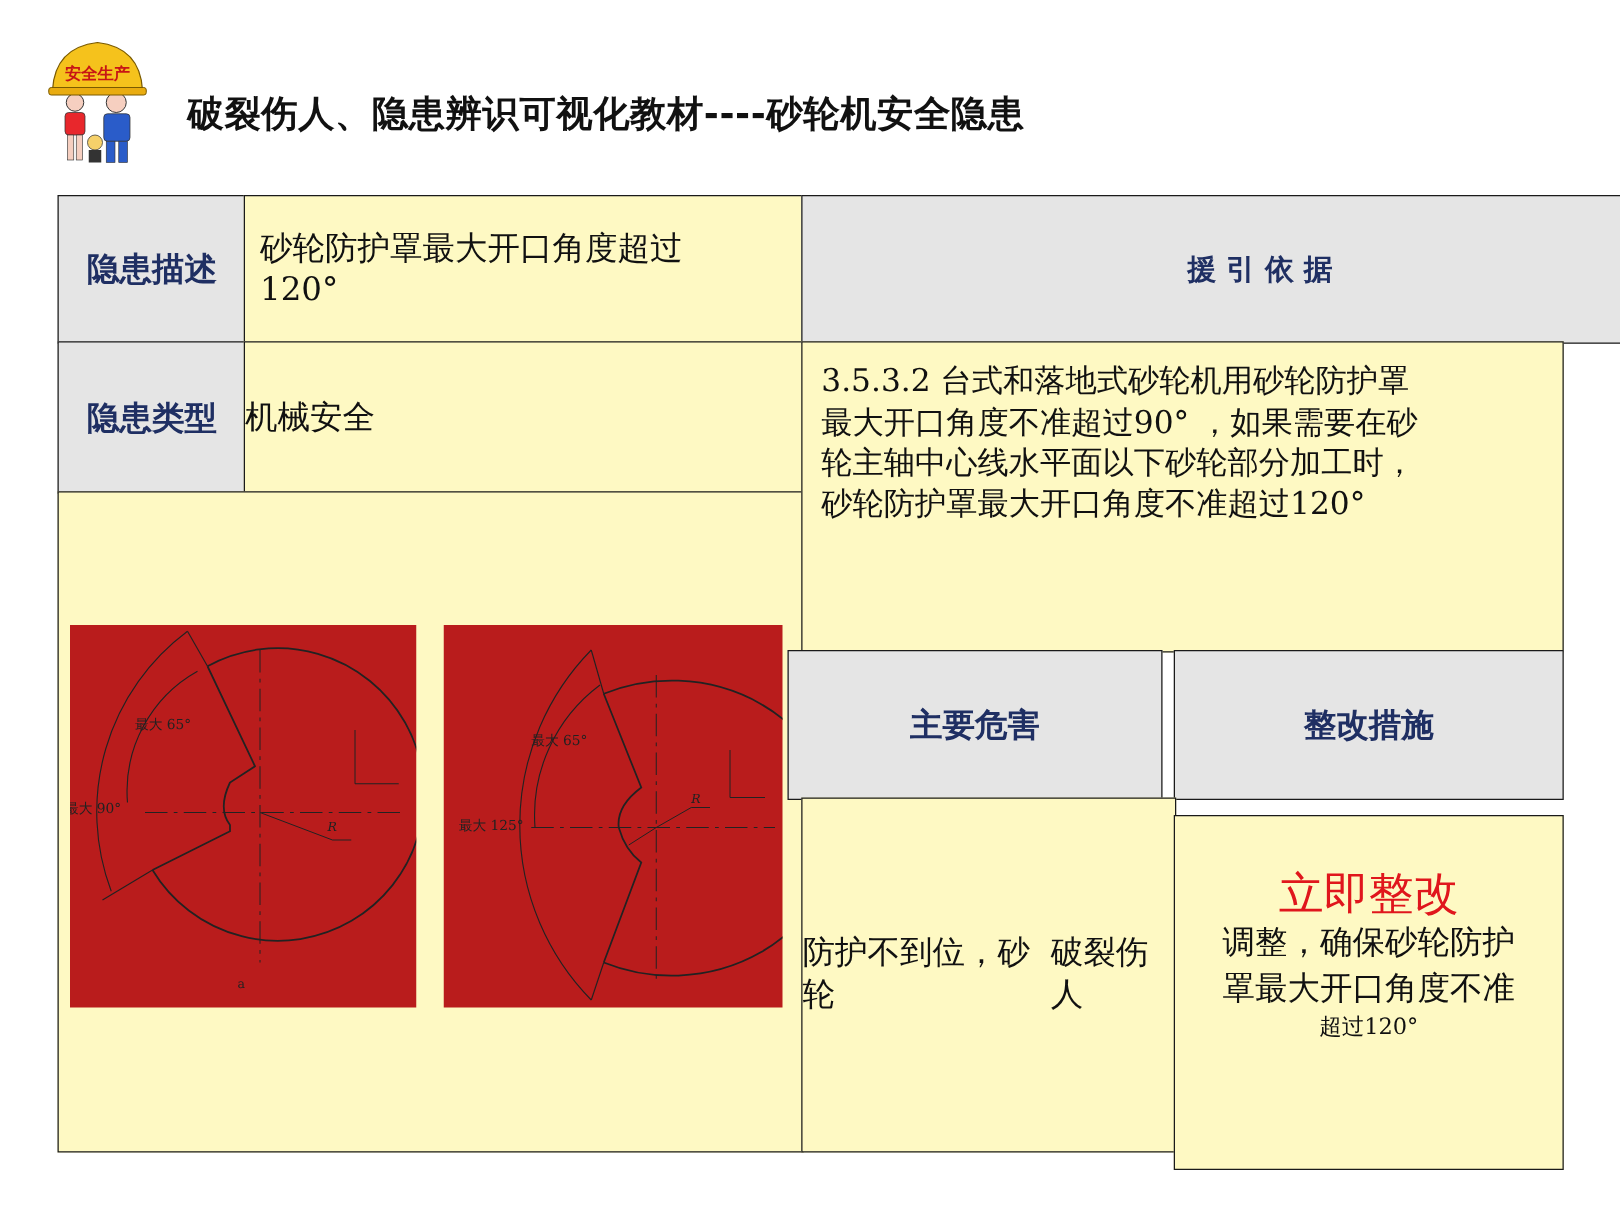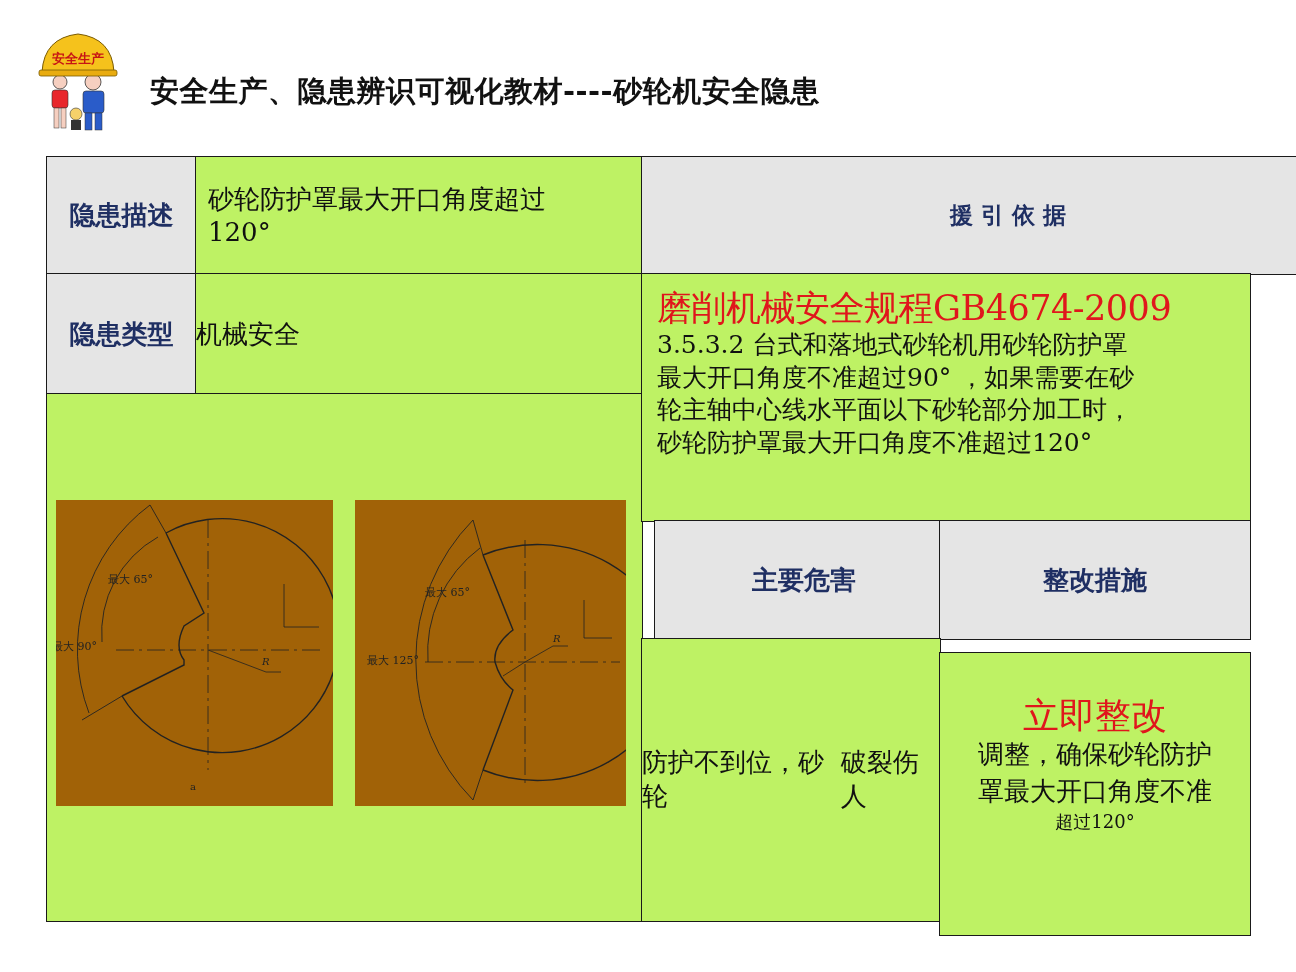--- a/index.html
+++ b/index.html
@@ -8,30 +8,30 @@
 
   .logo { position: absolute; left: 38px; top: 30px; width: 80px; height: 106px; }
   .title {
     position: absolute; left: 150px; top: 72px;
     font-family: "DejaVu Sans", "Liberation Sans", sans-serif;
     font-weight: bold; font-size: 29px; color: #111; letter-spacing: 0.5px;
   }
 
   .cell { position: absolute; border: 1.5px solid #1a1a1a; }
   .tan { background: #e5e5e5; }
-  .blue { background: #bef264; }
+  .blue { background: #fef9c3; }
 
   .label {
     display: flex; align-items: center; justify-content: center;
     font-family: "DejaVu Sans", "Liberation Sans", sans-serif;
     font-weight: bold; color: #1f2f63; font-size: 26px;
   }
   .val { font-size: 26px; color: #111; line-height: 1.25; }
 
-  .diagram { position: absolute; background: #a16207; }
+  .diagram { position: absolute; background: #b91c1c; }
 
   .red { color: #e0161c; }
 </style>
 </head>
 <body>
 
 <div class="logo">
   <svg width="80" height="106" viewBox="0 0 80 106">
 
     <circle cx="22" cy="52" r="7" fill="#f6cfc0" stroke="#333" stroke-width="0.8"></circle>
@@ -43,21 +43,21 @@
     <rect x="47" y="83" width="7" height="17" fill="#2a5cc9" stroke="#333" stroke-width="0.5"></rect>
     <rect x="57" y="83" width="7" height="17" fill="#2a5cc9" stroke="#333" stroke-width="0.5"></rect>
     <circle cx="38" cy="84" r="6" fill="#f6d16a" stroke="#333" stroke-width="0.6"></circle>
     <rect x="33" y="90" width="10" height="10" fill="#333"></rect>
 
     <path d="M4 42 Q6 8 40 4 Q74 8 76 42 Z" fill="#f5c21c" stroke="#7a5a00" stroke-width="1"></path>
     <rect x="1" y="40" width="78" height="6" rx="2" fill="#e9ac10" stroke="#7a5a00" stroke-width="0.8"></rect>
     <text x="40" y="33" text-anchor="middle" font-size="13" font-weight="bold" fill="#c71515" font-family="DejaVu Sans, sans-serif">安全生产</text>
   </svg>
 </div>
-<div class="title">安全生产、隐患辨识可视化教材----砂轮机安全隐患</div>
+<div class="title">破裂伤人、隐患辨识可视化教材----砂轮机安全隐患</div>
 
 <div class="cell tan label" style="left:46px; top:156px; width:151px; height:119px;">
   <span>隐患描述</span>
 </div>
 <div class="cell blue" style="left:195px; top:156px; width:448px; height:119px; padding:26px 0 0 12px;">
   <div class="val">砂轮防护罩最大开口角度超过</div>
   <div class="val">120°</div>
 </div>
 
 <div class="cell tan label" style="left:46px; top:273px; width:151px; height:122px;">
@@ -113,30 +113,29 @@
     <text x="12" y="164" font-size="11" fill="#222" font-family="DejaVu Serif, serif">最大 125°</text>
     <text x="198" y="142" font-size="10" font-style="italic" fill="#222" font-family="DejaVu Serif, serif">R</text>
   </svg>
 </div>
 
 <div class="cell tan label" style="left:641px; top:156px; width:734px; height:119px; font-size:23px;">
   <span>援 引 依 据</span>
 </div>
 
 <div class="cell blue" style="left:641px; top:273px; width:610px; height:249px; padding:14px 0 0 15px;">
-  <div class="red" style="font-size:35px; line-height:1.15; letter-spacing:-0.5px;">磨削机械安全规程GB4674-2009</div>
   <div style="font-size:25px; line-height:1.3; color:#111; margin-top:1px;">
     <div>3.5.3.2 台式和落地式砂轮机用砂轮防护罩</div>
     <div>最大开口角度不准超过90° ，如果需要在砂</div>
     <div>轮主轴中心线水平面以下砂轮部分加工时，</div>
     <div>砂轮防护罩最大开口角度不准超过120°</div>
   </div>
 </div>
 
-<div class="cell tan label" style="left:654px; top:520px; width:300px; height:120px;align-items:center;">
+<div class="cell tan label" style="left:630px; top:520px; width:300px; height:120px;align-items:center;">
   <span>主要危害</span>
 </div>
 <div class="cell tan label" style="left:939px; top:520px; width:312px; height:120px;">
   <span>整改措施</span>
 </div>
 
 <div class="cell blue" style="left:641px; top:638px; width:300px; height:284px; display:flex; align-items:center; justify-content:center; padding-top:0;">
   <div style="font-size:26px; line-height:1.3; color:#111;">防护不到位，砂轮</div>
   <div style="font-size:26px; line-height:1.3; color:#111;">破裂伤人</div>
 </div>

